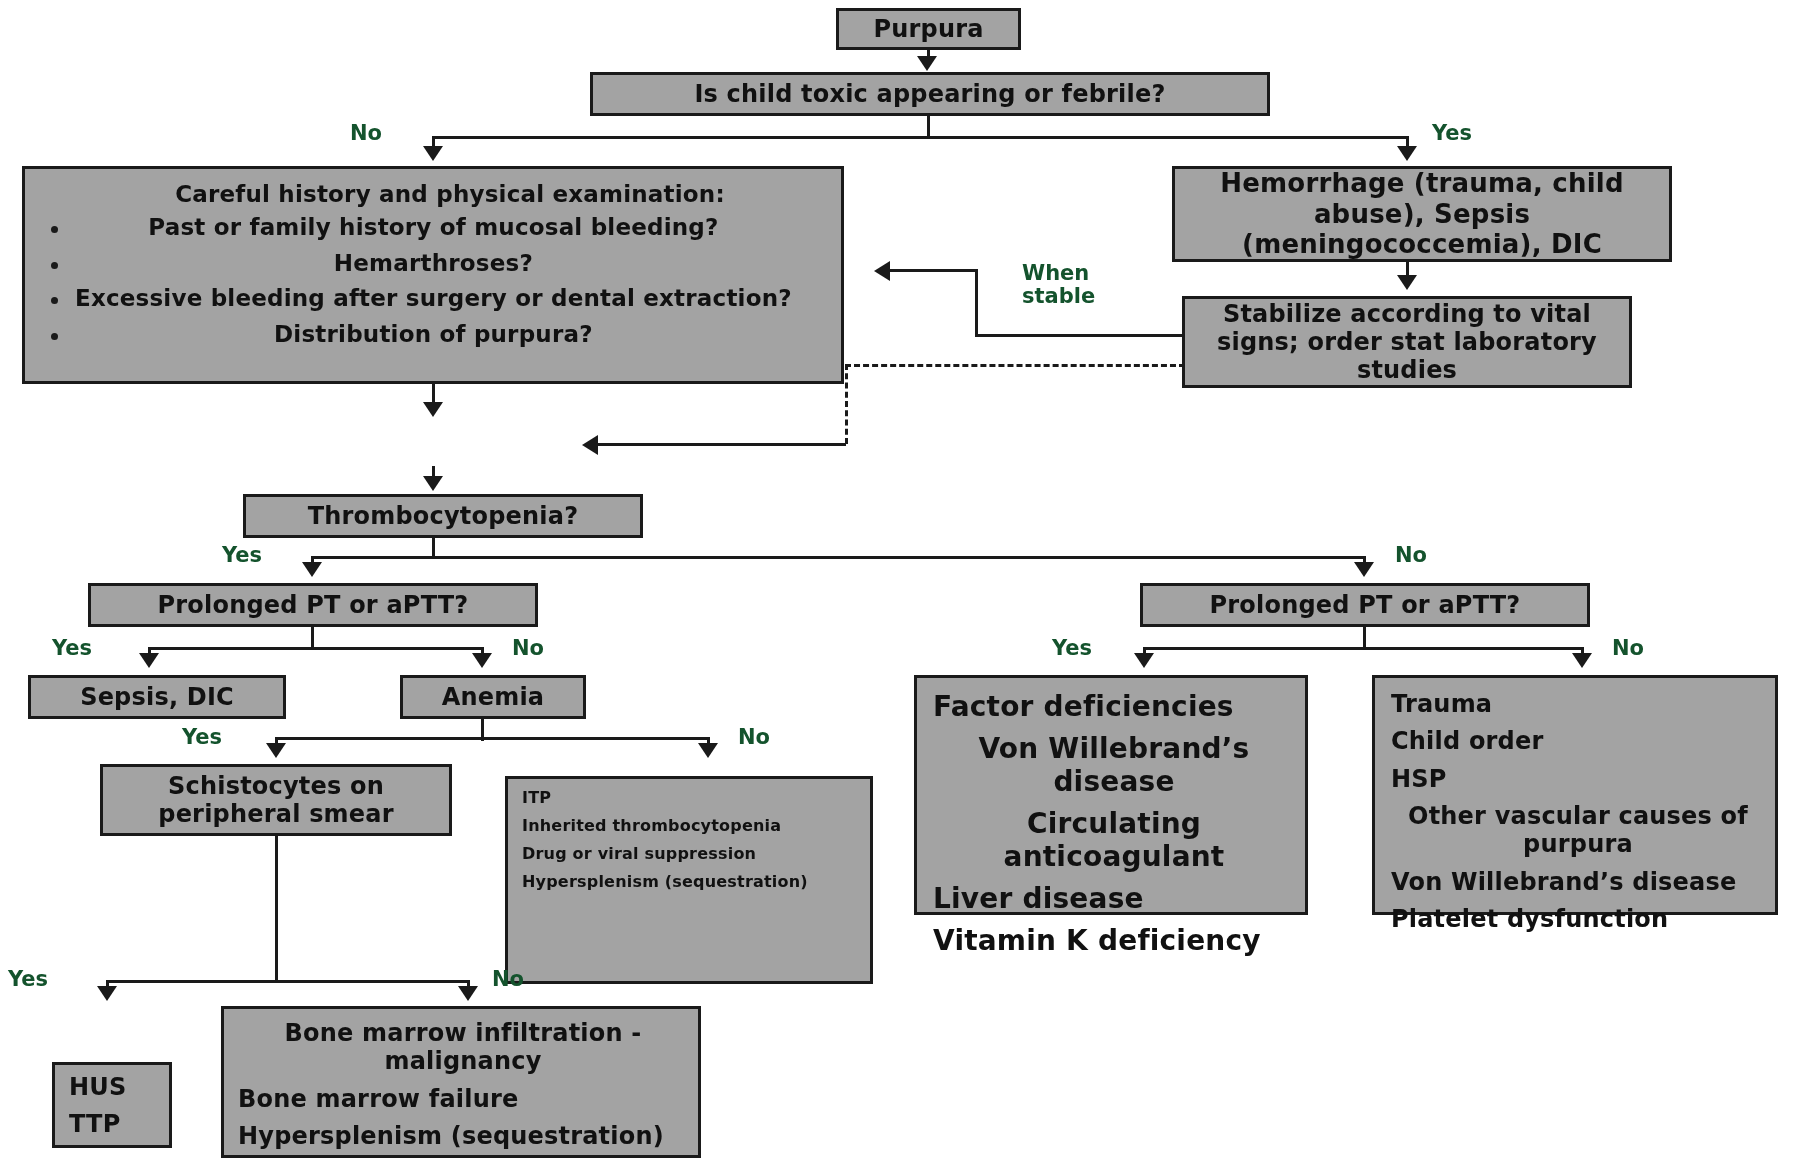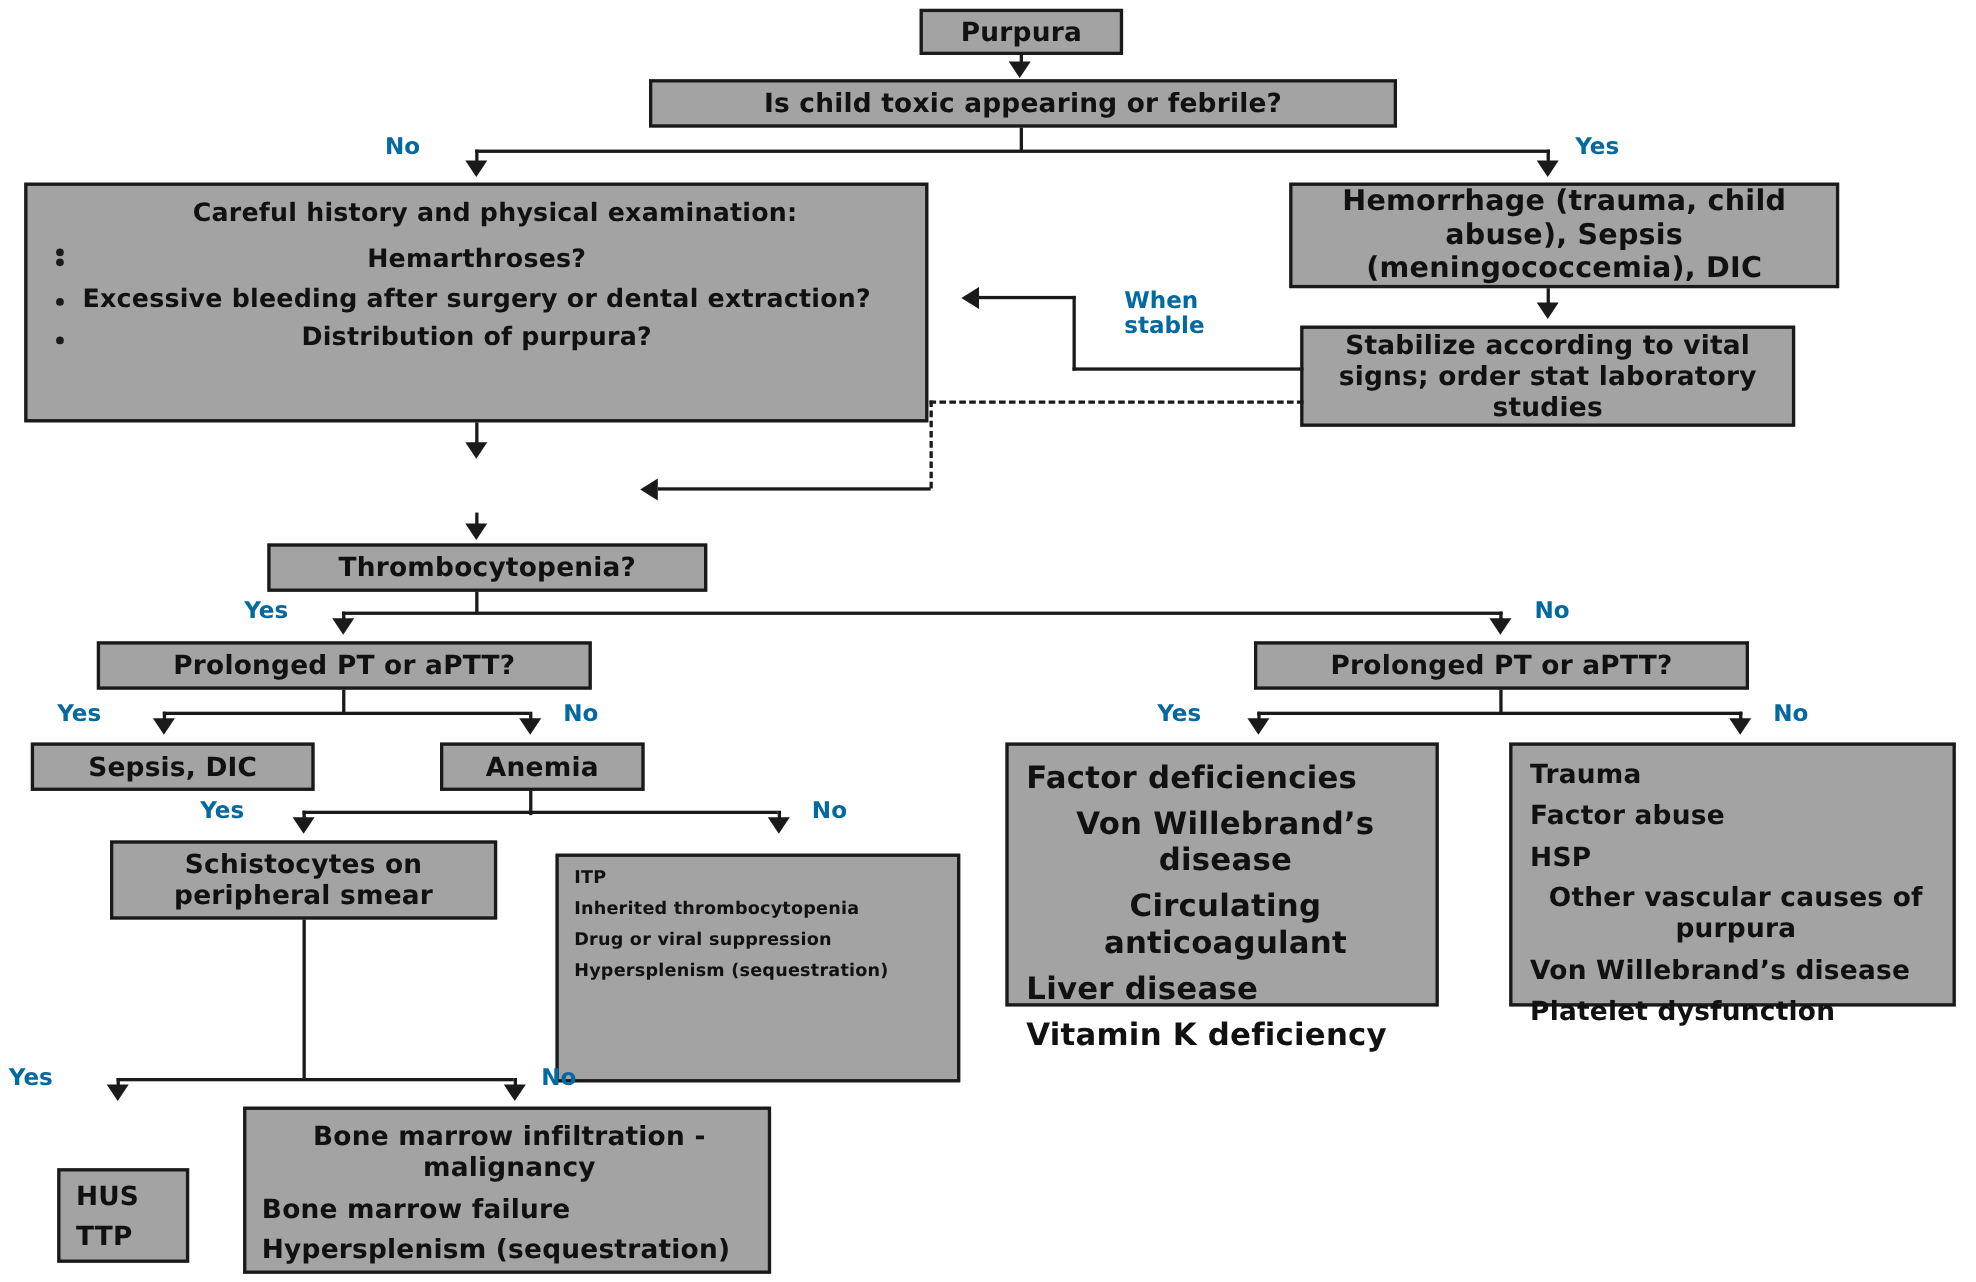--- a/index.html
+++ b/index.html
@@ -78,21 +78,21 @@
     border-bottom: 10px solid transparent;
     border-right: 16px solid #1a1a1a;
   }
 
   .edge-label {
     position: absolute;
     font-weight: bold;
     font-size: 21px;
     white-space: pre-line;
     line-height: 1.1;
-    color: #0369a1;
+    color: #14532d;
   }
 
   .dash-h {
     position: absolute;
     height: 0;
     border-top: 3px dashed #1a1a1a;
   }
   .dash-v {
     position: absolute;
     width: 0;
@@ -108,21 +108,21 @@
     <span class="txt">Purpura</span>
   </div>
 
   <div class="node center pad-c" style="left:590px; top:72px; width:680px; height:44px; font-size:24px;">
     <span class="txt">Is child toxic appearing or febrile?</span>
   </div>
 
   <div class="node left" style="left:22px; top:166px; width:822px; height:218px; font-size:23px; padding:12px 10px 12px 16px; justify-content:flex-start;">
     <span class="txt" style="margin-left:14px;">Careful history and physical examination:</span>
     <ul class="bullets">
-      <li><span class="dot"></span></li>
+      <li><span class="dot"></span><span>Past or family history of mucosal bleeding?</span></li>
       <li><span class="dot"></span><span>Hemarthroses?</span></li>
       <li><span class="dot"></span><span>Excessive bleeding after surgery or dental extraction?</span></li>
       <li><span class="dot"></span><span>Distribution of purpura?</span></li>
     </ul>
   </div>
 
   <div class="node center pad-c" style="left:1172px; top:166px; width:500px; height:96px; font-size:26px;">
     <span class="txt">Hemorrhage (trauma, child abuse), Sepsis (meningococcemia), DIC</span>
   </div>
 
@@ -176,21 +176,21 @@
   <div class="node left listbox" style="left:914px; top:675px; width:394px; height:240px; font-size:28px; padding:12px 10px 12px 16px; justify-content:flex-start;">
     <span class="row">Factor deficiencies</span>
     <span class="row">Von Willebrand’s disease</span>
     <span class="row">Circulating anticoagulant</span>
     <span class="row">Liver disease</span>
     <span class="row">Vitamin K deficiency</span>
   </div>
 
   <div class="node left listbox" style="left:1372px; top:675px; width:406px; height:240px; font-size:24px; padding:12px 10px 12px 16px; justify-content:flex-start;">
     <span class="row">Trauma</span>
-    <span class="row">Factor abuse</span>
+    <span class="row">Child order</span>
     <span class="row">HSP</span>
     <span class="row">Other vascular causes of purpura</span>
     <span class="row">Von Willebrand’s disease</span>
     <span class="row">Platelet dysfunction</span>
   </div>
 
   <div class="vline" style="left:927px; top:50px; height:10px;"></div>
   <div class="arrow-down" style="left:917px; top:56px;"></div>
 
   <div class="vline" style="left:927px; top:116px; height:22px;"></div>

